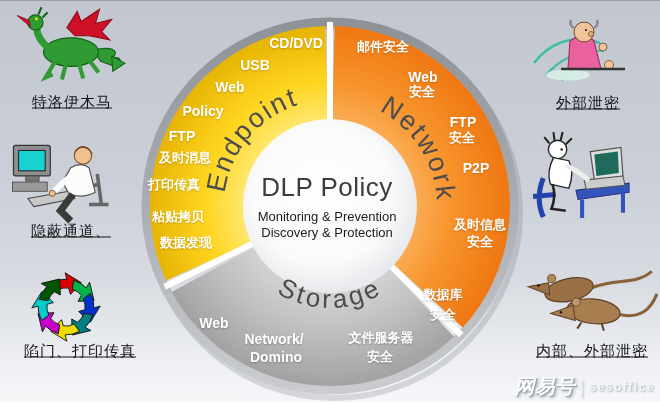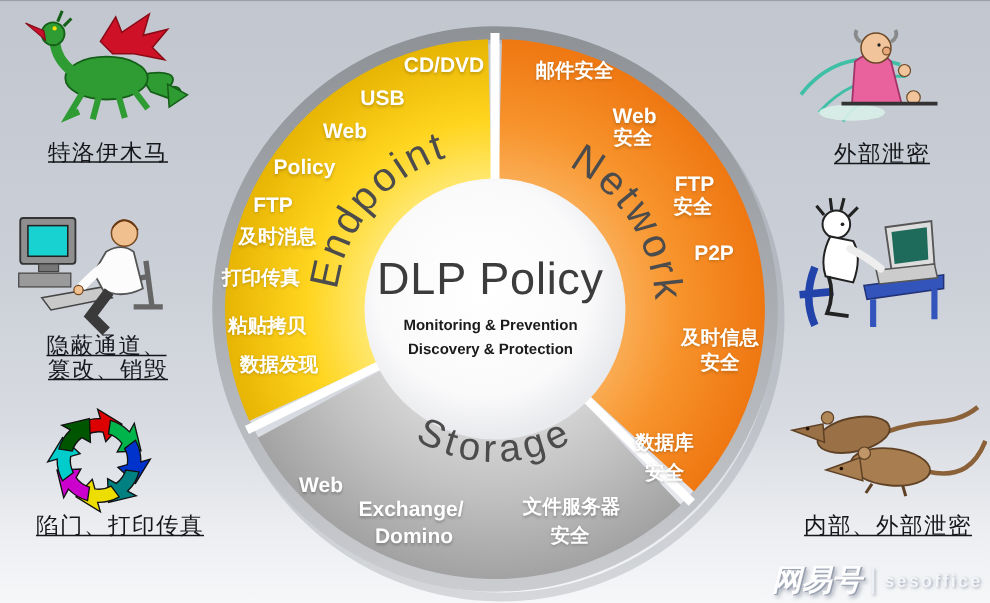--- a/index.html
+++ b/index.html
@@ -14,22 +14,22 @@
   .arc-label{
     position:absolute;transform:translate(-50%,-50%);
     color:#FFFFFF;font-weight:bold;font-size:13px;line-height:14px;
     white-space:nowrap;text-align:center;
     text-shadow:0 1px 2px rgba(70,50,0,0.28);
   }
   .arc-label.latin{font-size:14px;}
   .arc-label.on-gray{text-shadow:0 1px 2px rgba(0,0,0,0.25);}
   .center-block{position:absolute;left:327px;top:205px;transform:translate(-50%,-50%);
     text-align:center;width:190px;}
-  .center-title{font-size:30px;color:#3C3C3C;letter-spacing:0.5px;margin-bottom:6px;}
-  .center-sub{font-size:10px;font-weight:bold;color:#1B1B1B;line-height:16px;}
+  .center-title{font-size:26px;color:#3C3C3C;letter-spacing:0.5px;margin-bottom:6px;}
+  .center-sub{font-size:13px;font-weight:normal;color:#1B1B1B;line-height:16px;}
   .side-label{
     position:absolute;transform:translate(-50%,-50%);
     color:#15171b;font-size:15px;white-space:nowrap;text-align:center;
     font-family:"Liberation Serif",serif;letter-spacing:1px;text-decoration:underline;
   }
   .clip{position:absolute;}
   .watermark{position:absolute;right:5px;top:372px;display:flex;align-items:center;gap:5px;}
   .wm-brand{font-size:20px;font-weight:bold;font-style:italic;color:#FDFDFE;
     text-shadow:1px 1px 0 #99a1b0,2px 2px 3px rgba(90,100,120,0.55);text-align:center;}
   .wm-divider{font-size:19px;color:#EDF0F4;font-weight:normal;
@@ -117,21 +117,21 @@
   <div class="arc-label" style="left:383px;top:46px">邮件安全</div>
   <div class="arc-label latin" style="left:423px;top:76px">Web</div>
   <div class="arc-label" style="left:422px;top:91px">安全</div>
   <div class="arc-label latin" style="left:463px;top:121px">FTP</div>
   <div class="arc-label" style="left:462px;top:137px">安全</div>
   <div class="arc-label latin" style="left:476px;top:167px">P2P</div>
   <div class="arc-label" style="left:480px;top:224px">及时信息</div>
   <div class="arc-label" style="left:480px;top:241px">安全</div>
 
   <div class="arc-label latin on-gray" style="left:214px;top:322px">Web</div>
-  <div class="arc-label latin on-gray" style="left:274px;top:338px">Exchange/</div>
+  <div class="arc-label latin on-gray" style="left:274px;top:338px">Network/</div>
   <div class="arc-label latin on-gray" style="left:276px;top:356px">Domino</div>
   <div class="arc-label on-gray" style="left:381px;top:337px">文件服务器</div>
   <div class="arc-label on-gray" style="left:380px;top:356px">安全</div>
   <div class="arc-label on-gray" style="left:443px;top:294px">数据库</div>
   <div class="arc-label on-gray" style="left:443px;top:314px">安全</div>
 
   <div class="clip" style="left:14px;top:4px;width:112px;height:88px">
     <svg width="112" height="88" viewBox="0 0 110 86">
       <path d="M52,22 L62,6 L66,16 L84,4 L80,18 L96,14 L86,26 L94,34 L74,30 L60,30 Z" fill="#CE1126" stroke="#8A0B18" stroke-width="1"></path>
       <path d="M78,44 C96,40 104,44 97,52 C105,50 108,57 99,60 L85,55 Z" fill="#2E9B33" stroke="#156018" stroke-width="1.2"></path>
@@ -160,21 +160,20 @@
       <path d="M86,42 L90,72 M78,72 L97,72 M88,52 L70,56" stroke="#666" stroke-width="3.5" fill="none"></path>
       <path d="M60,36 Q70,30 78,36 L84,60 Q70,67 58,61 L52,50 Z" fill="#FCFCFC" stroke="#555" stroke-width="1.2"></path>
       <circle cx="72" cy="24" r="8.5" fill="#F0C08E" stroke="#7A4A20" stroke-width="1"></circle>
       <path d="M64,21 Q72,10 81,22 L77,17 Q71,13 66,18 Z" fill="#8A4A1E" stroke="#6B3A14" stroke-width="0.8"></path>
       <path d="M62,43 Q52,50 44,59" stroke="#FCFCFC" stroke-width="6" fill="none"></path>
       <circle cx="42" cy="61" r="3" fill="#F0C08E" stroke="#7A4A20" stroke-width="0.8"></circle>
       <path d="M62,62 L50,78 L60,88" stroke="#3A3A3A" stroke-width="7" fill="none"></path>
     </svg>
   </div>
   <div class="side-label" style="left:71px;top:230px">隐蔽通道、</div>
-  <div class="side-label" style="left:72px;top:246px">篡改、销毁</div>
 
   <div class="clip" style="left:28px;top:270px;width:76px;height:72px">
     <svg width="76" height="72" viewBox="-40 -40 80 80">
       <g stroke="#111" stroke-width="1">
         <path transform="rotate(0)" d="M-15,-27 A31,31 0 0 1 1,-31 L-1,-38 L17,-27 L5,-14 L3,-21 A19,19 0 0 0 -9,-19 Z" fill="#DD0000"></path>
         <path transform="rotate(45)" d="M-15,-27 A31,31 0 0 1 1,-31 L-1,-38 L17,-27 L5,-14 L3,-21 A19,19 0 0 0 -9,-19 Z" fill="#00B44C"></path>
         <path transform="rotate(90)" d="M-15,-27 A31,31 0 0 1 1,-31 L-1,-38 L17,-27 L5,-14 L3,-21 A19,19 0 0 0 -9,-19 Z" fill="#0033CC"></path>
         <path transform="rotate(135)" d="M-15,-27 A31,31 0 0 1 1,-31 L-1,-38 L17,-27 L5,-14 L3,-21 A19,19 0 0 0 -9,-19 Z" fill="#008080"></path>
         <path transform="rotate(180)" d="M-15,-27 A31,31 0 0 1 1,-31 L-1,-38 L17,-27 L5,-14 L3,-21 A19,19 0 0 0 -9,-19 Z" fill="#EEDD00"></path>
         <path transform="rotate(225)" d="M-15,-27 A31,31 0 0 1 1,-31 L-1,-38 L17,-27 L5,-14 L3,-21 A19,19 0 0 0 -9,-19 Z" fill="#CC00CC"></path>

